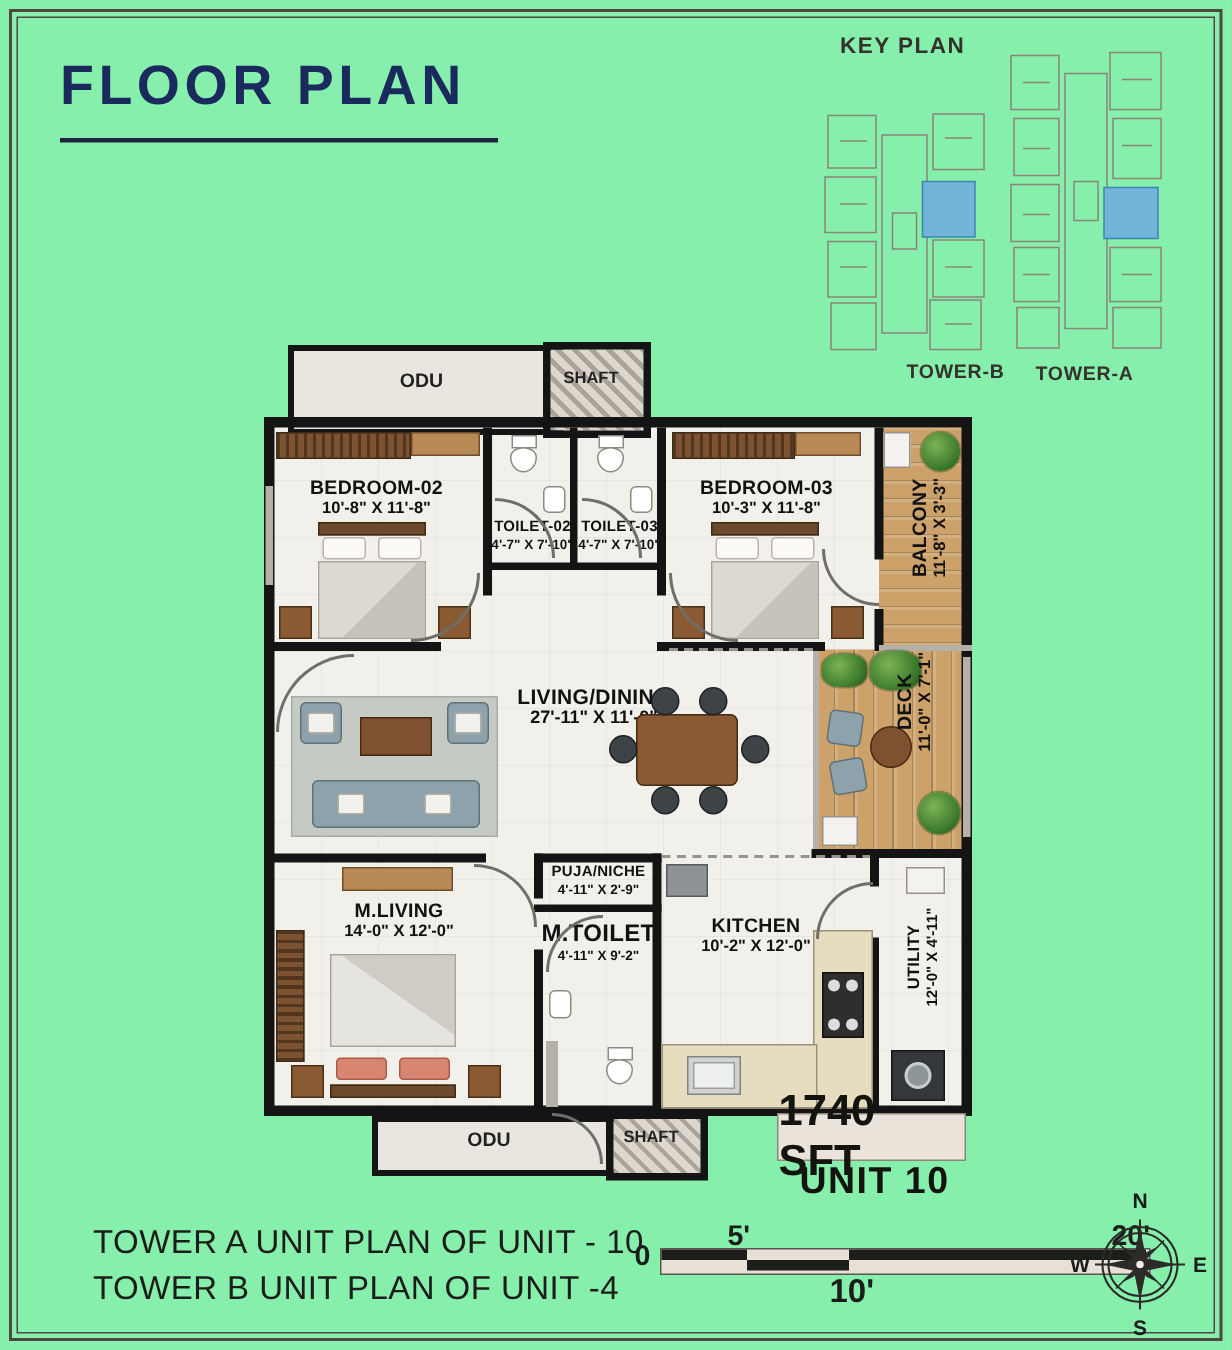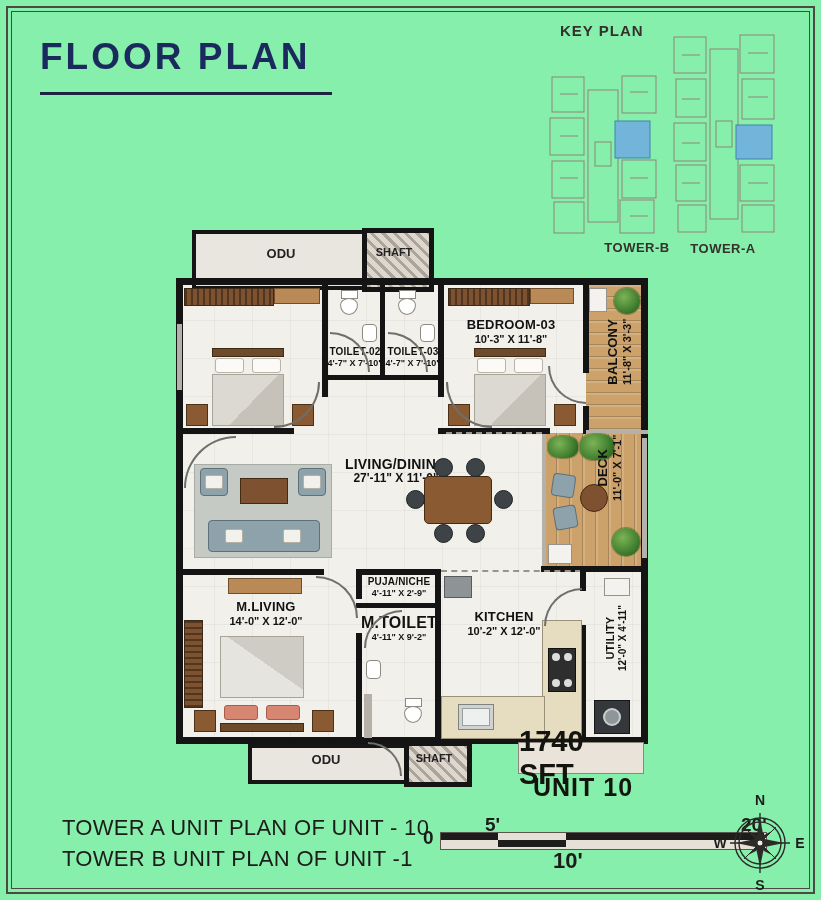--- a/index.html
+++ b/index.html
@@ -196,20 +196,24 @@
     <div class="w" style="left:404px;top:341px;width:6px;height:22px;"></div>
     <div class="w" style="left:404px;top:397px;width:6px;height:119px;"></div>
 
     <div class="odu-box" style="left:72px;top:516px;width:158px;height:32px;"></div>
     <div class="svc-label" style="left:110px;top:524px;width:80px;">ODU</div>
     <div class="hatch" style="left:228px;top:513px;width:58px;height:36px;"></div>
     <div class="svc-label" style="left:230px;top:524px;width:56px;font-size:11px;">SHAFT</div>
 
     <div class="wardrobe" style="left:8px;top:60px;width:88px;height:16px;"></div>
     <div class="dresser" style="left:98px;top:60px;width:44px;height:14px;"></div>
+    <div class="rlabel" style="left:12px;top:90px;width:126px;">
+      <span class="rname">BEDROOM-02</span>
+      <span class="rdims">10'-8" X 11'-8"</span>
+    </div>
     <div class="bed" style="left:36px;top:120px;width:72px;height:78px;">
       <div class="head" style="top:0;"></div>
       <div class="pillow" style="left:3px;top:10px;"></div>
       <div class="pillow" style="right:3px;top:10px;"></div>
       <div class="blanket" style="top:26px;height:52px;"></div>
     </div>
     <div class="nightstand" style="left:10px;top:176px;width:20px;height:20px;"></div>
     <div class="nightstand" style="left:116px;top:176px;width:20px;height:20px;"></div>
 
     <div class="wc" style="left:164px;top:62px;">
@@ -358,21 +362,21 @@
     <div class="arc arc-tr" style="left:192px;top:514px;width:32px;height:32px;"></div>
   </div>
 
   <div class="area-box">
       <span>1740 SFT</span>
     </div>
   <div class="unit-label">UNIT 10</div>
 
   <div class="captions">
     <div>TOWER A UNIT PLAN OF UNIT - 10</div>
-    <div>TOWER B UNIT PLAN OF UNIT -1</div>
+    <div>TOWER B UNIT PLAN OF UNIT -4</div>
   </div>
 
   <div class="scalebar">
     <span class="sb-zero">0</span>
     <span class="sb-five">5'</span>
     <span class="sb-twenty">20'</span>
     <span class="sb-ten">10'</span>
     <div class="sb-track">
       <div class="sb-seg" style="left:0;top:0;width:57px;"></div>
       <div class="sb-seg" style="left:125px;top:0;width:198px;"></div>

